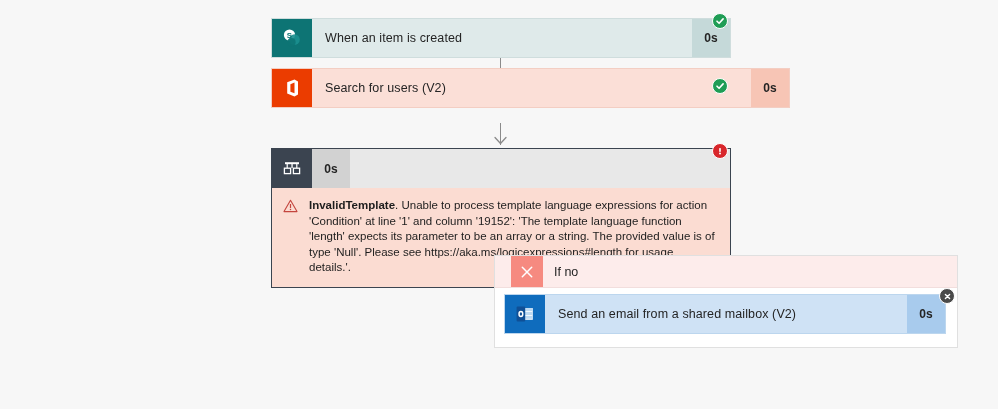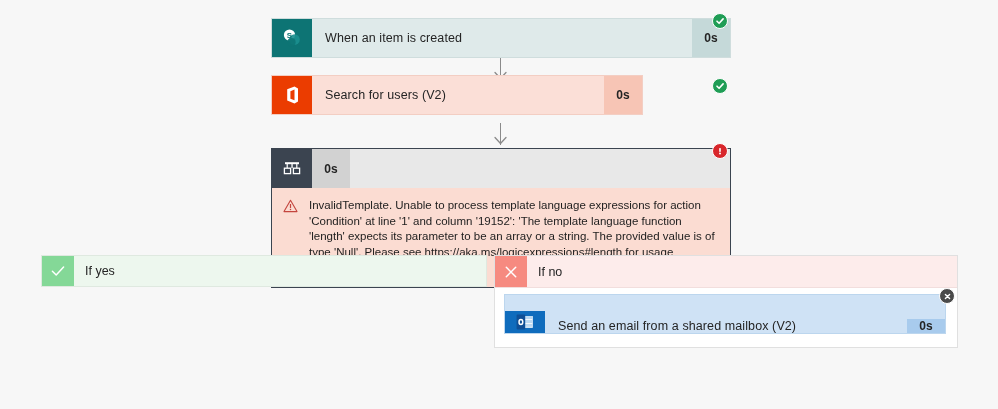--- a/index.html
+++ b/index.html
@@ -124,21 +124,21 @@
     flex: 0 0 18px;
     padding-top: 1px;
   }
   .error-text {
     flex: 1 1 auto;
     padding-left: 8px;
     font-size: 11.5px;
     line-height: 15.5px;
     color: #1d1d1d;
   }
-  .error-text b { font-weight: normal; }
+  .error-text b { font-weight: bold; }
 
   
   .branch {
     position: absolute;
     box-sizing: border-box;
   }
   .branch-head {
     display: flex;
     align-items: stretch;
     height: 32px;
@@ -165,20 +165,21 @@
   .branch-yes .branch-head-icon { background: #84d897; }
 
   .branch-no {
     background: #ffffff;
     border: 1px solid #e0e0e0;
   }
   .branch-no .branch-head {
     background: #fdeceb;
     border: none;
     border-bottom: 1px solid #f2dedd;
+    padding-left: 16px;
   }
   .branch-no .branch-head-icon { background: #f68a80; }
 </style>
 </head>
 <body>
 
 <div class="canvas">
 
   <div class="card card-success" style="left:271px; top:18px; width:460px;">
     <div class="card-icon" style="background:#0d7474;">
@@ -198,21 +199,21 @@
     </svg>
   </div>
 
   <div class="connector" style="left:500px; top:58px; height:22px;"></div>
   <div class="arrowhead" style="left:494px; top:69px;">
     <svg width="13" height="9" viewBox="0 0 13 9">
       <path d="M1 1.5 L6.5 7.5 L12 1.5" stroke="#8a8a8a" stroke-width="1.3" fill="none" stroke-linecap="round" stroke-linejoin="round"></path>
     </svg>
   </div>
 
-  <div class="card card-failed" style="left:271px; top:75px; width:372px;">
+  <div class="card card-failed" style="left:271px; top:68px; width:519px;">
     <div class="card-icon" style="background:#eb3c00;">
       <svg width="22" height="22" viewBox="0 0 22 22">
         <path d="M13.5 2.6 L6.2 5.3 L6.2 16.6 L13.5 19.4 L17 17.6 L17 4.4 Z" fill="#ffffff"></path>
         <path d="M13.5 5.6 L9.4 7.2 L9.4 14.7 L13.5 16.3 Z" fill="#eb3c00"></path>
       </svg>
     </div>
     <div class="card-title">Search for users (V2)</div>
     <div class="card-duration">0s</div>
   </div>
   <div class="badge badge-success" style="left:712px; top:78px;">
@@ -254,43 +255,33 @@
         <path d="M7.5 1.3 L14 12.6 L1 12.6 Z" fill="none" stroke="#c4453e" stroke-width="1.1" stroke-linejoin="round"></path>
         <rect x="6.9" y="5" width="1.2" height="4" fill="#c4453e"></rect>
         <circle cx="7.5" cy="10.6" r=".75" fill="#c4453e"></circle>
       </svg>
     </div>
     <div class="error-text">
       <b>InvalidTemplate</b><span>. Unable to process template language expressions for action 'Condition' at line '1' and column '19152': 'The template language function 'length' expects its parameter to be an array or a string. The provided value is of type 'Null'. Please see https://aka.ms/logicexpressions#length for usage details.'.</span>
     </div>
   </div>
 
-  <div class="branch branch-yes" style="left:41px; top:255px; width:446px;">
-    <div class="branch-head">
-      <div class="branch-head-icon">
-        <svg width="18" height="18" viewBox="0 0 18 18">
-          <path d="M3.4 9.3 L7.2 13 L14.6 5" stroke="#ffffff" stroke-width="1.5" fill="none" stroke-linecap="round" stroke-linejoin="round"></path>
-        </svg>
-      </div>
-      <div class="branch-head-label">If yes</div>
-    </div>
-  </div>
 
   <div class="branch branch-no" style="left:494px; top:255px; width:464px; height:93px;">
     <div class="branch-head">
       <div class="branch-head-icon">
         <svg width="18" height="18" viewBox="0 0 18 18">
           <path d="M4.3 4.3 L13.7 13.7 M13.7 4.3 L4.3 13.7" stroke="#ffffff" stroke-width="1.5" fill="none" stroke-linecap="round"></path>
         </svg>
       </div>
       <div class="branch-head-label">If no</div>
     </div>
   </div>
 
-  <div class="card card-skipped" style="left:504px; top:294px; width:442px;align-items:flex-end;">
+  <div class="card card-skipped" style="left:504px; top:294px; width:442px;">
     <div class="card-icon" style="background:#0f6cbd;">
       <svg width="22" height="22" viewBox="0 0 22 22">
         <rect x="8.4" y="5.2" width="10.4" height="11.6" fill="#ffffff"></rect>
         <rect x="8.4" y="5.2" width="10.4" height="3" fill="#bcd9f2"></rect>
         <rect x="8.4" y="9" width="10.4" height="3" fill="#bcd9f2"></rect>
         <rect x="8.4" y="12.8" width="10.4" height="3" fill="#bcd9f2"></rect>
         <rect x="2.6" y="3.4" width="8.6" height="15.2" rx="1" fill="#0f4f96"></rect>
         <ellipse cx="6.9" cy="11" rx="2.6" ry="3.2" fill="#ffffff"></ellipse>
         <ellipse cx="6.9" cy="11" rx="1.15" ry="1.7" fill="#0f4f96"></ellipse>
       </svg>

